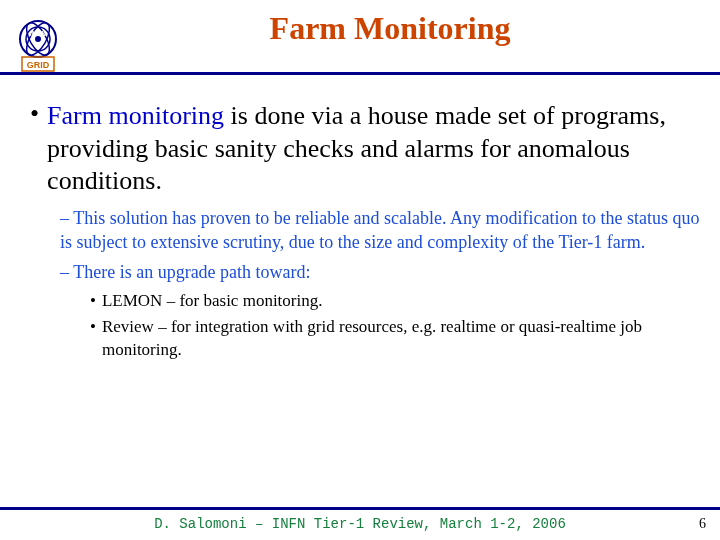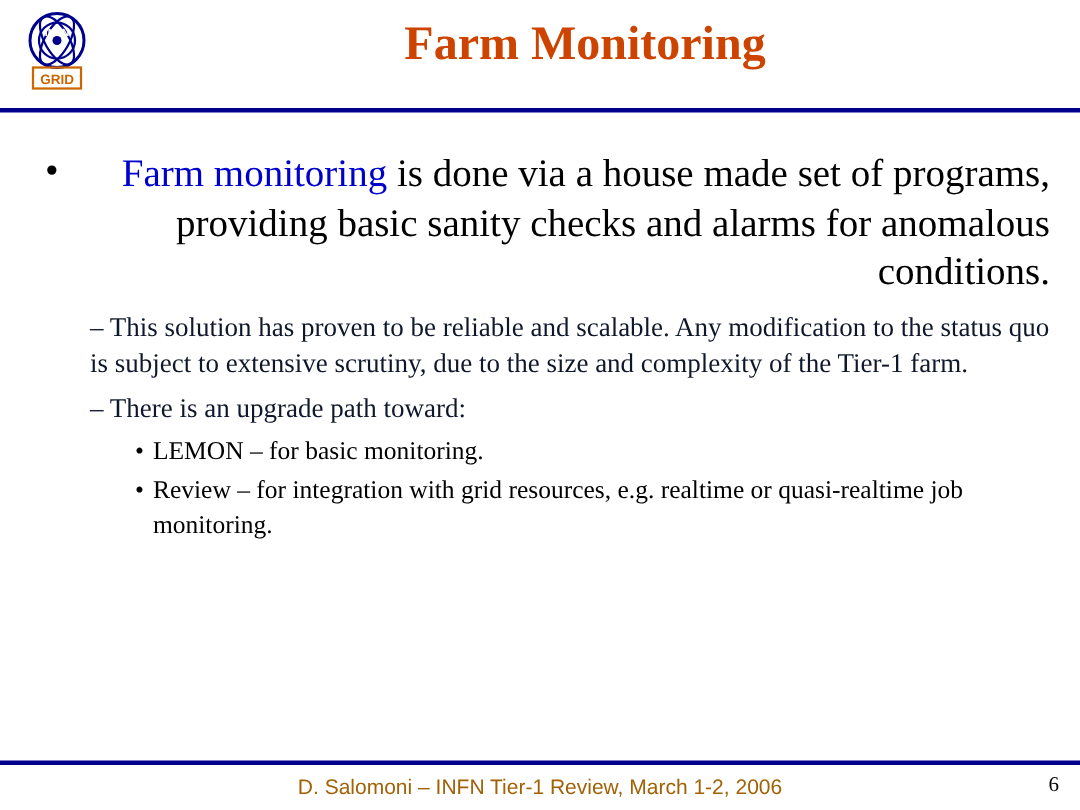--- a/index.html
+++ b/index.html
@@ -80,35 +80,34 @@
       line-height: 1.2;
       flex-shrink: 0;
       margin-top: -2px;
     }
 
     .main-bullet-text {
       font-size: 26px;
       color: #000000;
       line-height: 1.25;
       font-family: 'Times New Roman', Times, serif;
-      text-align: right;
     }
 
     .farm-monitoring-link {
       color: #0000cc;
     }
 
     .sub-bullets {
       margin-top: 8px;
       margin-left: 40px;
     }
 
     .sub-bullet {
       font-size: 18px;
-      color: #0f172a;
+      color: #1d4ed8;
       line-height: 1.35;
       margin-bottom: 6px;
       font-family: 'Times New Roman', Times, serif;
     }
 
     .sub-sub-bullets {
       margin-top: 4px;
       margin-left: 30px;
     }
 
@@ -133,38 +132,38 @@
     }
 
     
     .footer {
       position: absolute;
       bottom: 8px;
       left: 0;
       right: 0;
       text-align: center;
       font-size: 14px;
-      color: #a16207;
-      font-family: Liberation Sans, sans-serif;
+      color: #15803d;
+      font-family: Liberation Mono, monospace;
     }
 
     
     .page-number {
       position: absolute;
       bottom: 8px;
       right: 14px;
       font-size: 14px;
       color: #000000;
       font-family: 'Times New Roman', Times, serif;
     }
 
     
     .logo-svg-area {
       position: absolute;
-      top: 5px;
+      top: 17px;
       left: 8px;
       width: 75px;
       height: 62px;
     }
   </style>
 </head>
 <body>
 
 <div class="slide-container">
 

